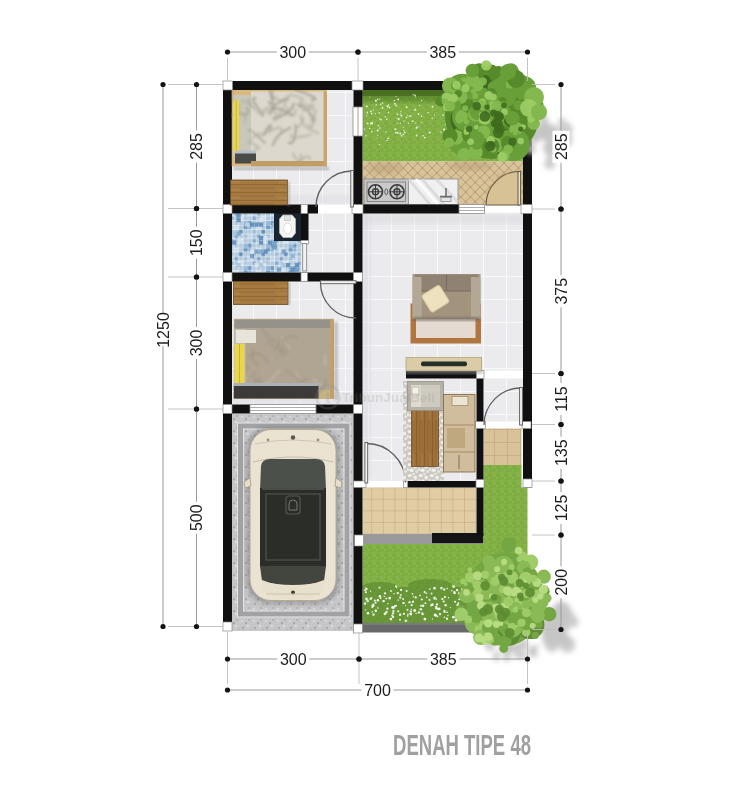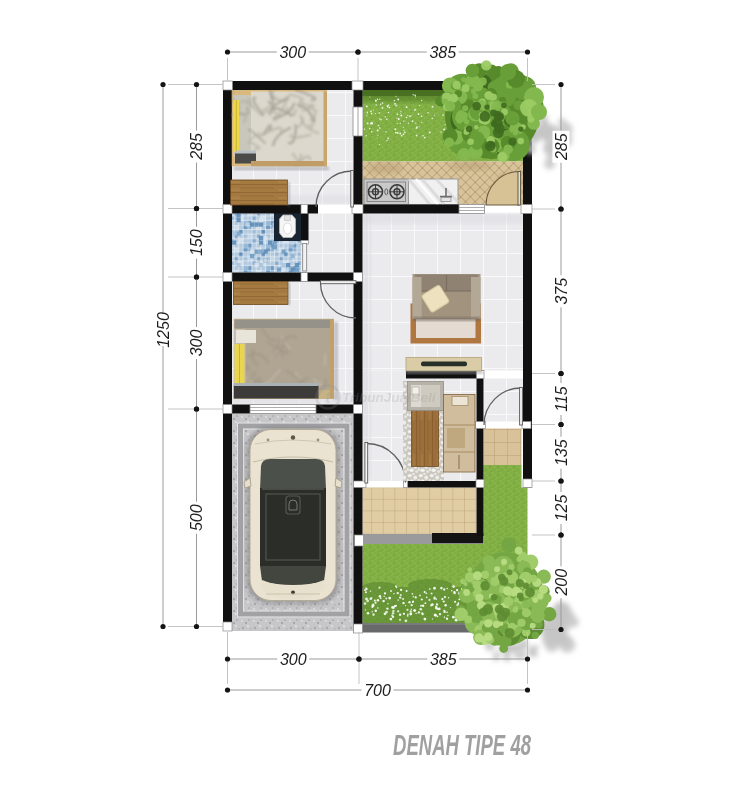--- a/index.html
+++ b/index.html
@@ -1,15 +1,15 @@
 <!DOCTYPE html>
 <html><head><meta charset="utf-8"><title>Denah Tipe 48</title>
 <style>
 html,body{margin:0;padding:0;background:#ffffff;}
-#canvas{position:relative;width:732px;height:784px;background:#b91c1c;font-family:"Liberation Sans",sans-serif;font-style:italic;}
+#canvas{position:relative;width:732px;height:784px;background:#b91c1c;font-family:"Liberation Sans",sans-serif;}
 </style></head><body>
 <div id="canvas">
 <svg width="732" height="800" viewBox="0 0 732 800" xmlns="http://www.w3.org/2000/svg" font-family="Liberation Sans, sans-serif">
 <defs>
 <pattern id="floor" width="23" height="23" patternUnits="userSpaceOnUse">
   <rect width="23" height="23" fill="#ebebee"></rect>
   <path d="M0,0 H23 M0,0 V23" stroke="#f9f9fb" stroke-width="2"></path>
 </pattern>
 <pattern id="kittile" width="9.6" height="9.6" patternUnits="userSpaceOnUse">
   <rect width="9.6" height="9.6" fill="#d8c39b"></rect>

